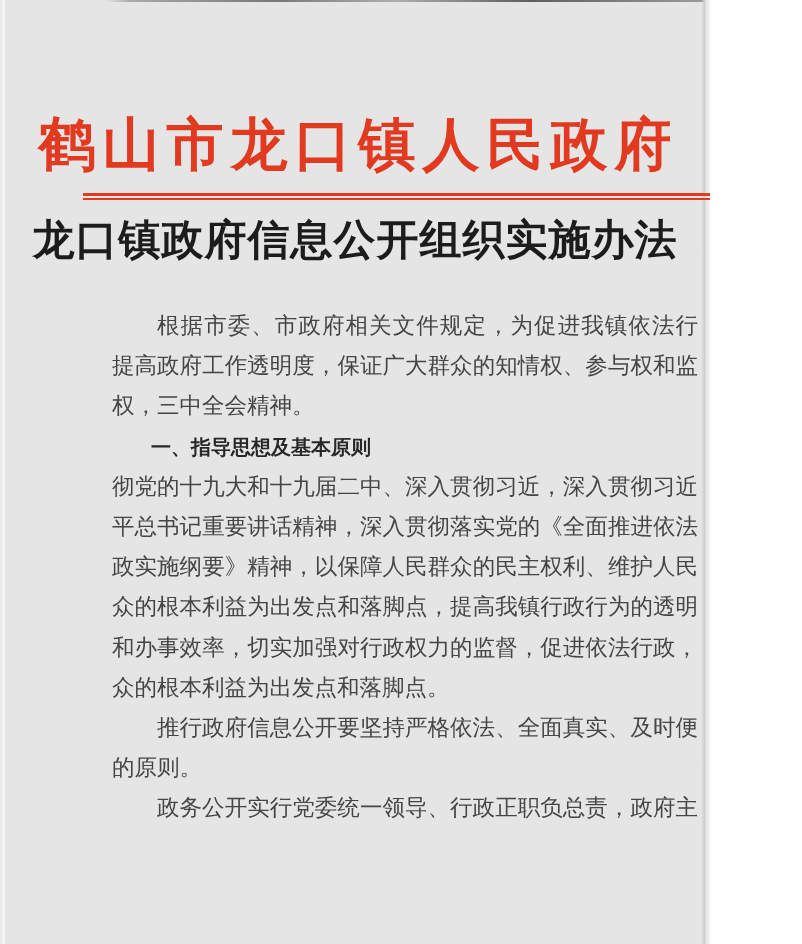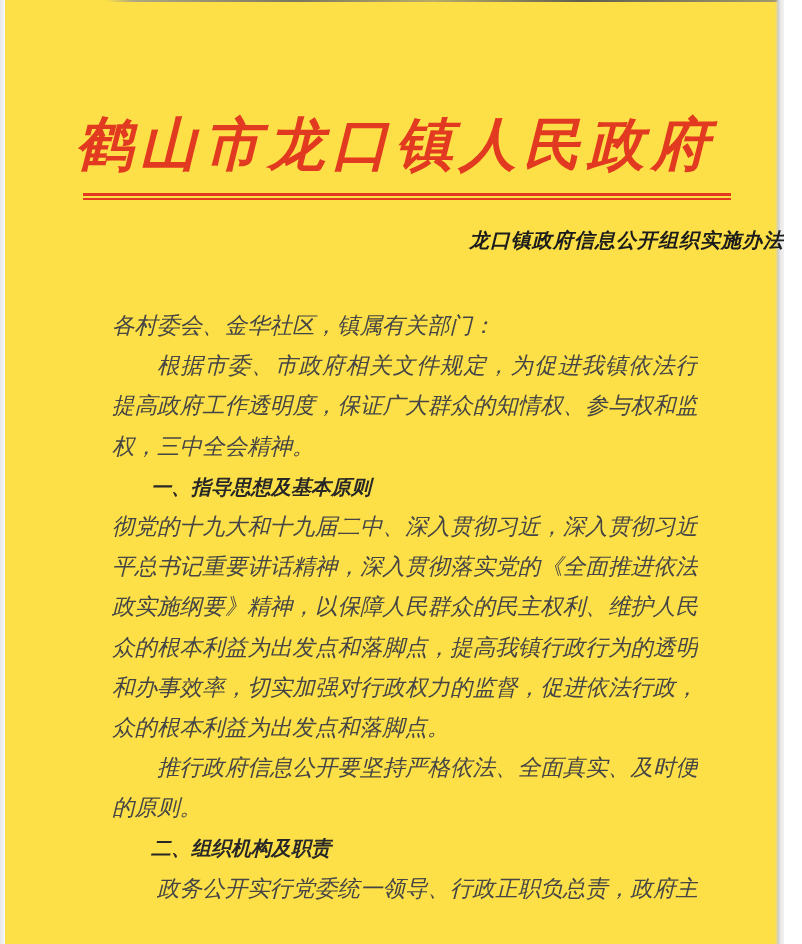--- a/index.html
+++ b/index.html
@@ -2,26 +2,25 @@
 <html style="--accent: #e23a20;"><head>
 <meta charset="utf-8">
 <style>
   html, body {
     margin: 0;
     padding: 0;
     background: #ffffff;
   }
   .page {
     position: relative;
-    width: 784px;
+    width: 710px;
     height: 944px;
-    background: #fde047;
+    background: #e5e5e5;
     overflow: hidden;
     font-family: "Liberation Serif", "DejaVu Serif", serif;
-    font-style: italic;
   }
   
   .scan-edge-top {
     position: absolute;
     top: 0; left: 106px; right: 0;
     height: 2px;
     background: linear-gradient(90deg,
       rgba(160,160,160,0) 0%,
       rgba(150,150,150,0.75) 4%,
       rgba(100,100,100,0.85) 28%,
@@ -66,23 +65,23 @@
     height: 2px;
     border-top: 3px solid var(--accent, #e23a20);
     border-bottom: 2px solid var(--accent, #e23a20);
   }
   
   .doc-title {
     position: absolute;
     top: 220px; left: 0;
     width: 100%;
     margin: 0;
-    text-align: right;
+    text-align: center;
     font-weight: 700;
-    font-size: 20px;
+    font-size: 42px;
     line-height: 40px;
     letter-spacing: 1px;
     color: #1c1c1c;
     white-space: nowrap;
   }
   
   .body-text {
     position: absolute;
     left: 112px; top: 306px;
     width: 586px;
@@ -117,29 +116,27 @@
   <div class="scan-edge-left"></div>
   <div class="scan-edge-right"></div>
 
   <div class="header-title">鹤山市龙口镇人民政府</div>
 
   <div class="red-rule"></div>
 
   <h1 class="doc-title">龙口镇政府信息公开组织实施办法</h1>
 
   <div class="body-text">
-      <div class="line salutation">各村委会、金华社区，镇属有关部门：</div>
       <div class="line paragraph indent fill">根据市委、市政府相关文件规定，为促进我镇依法行政，</div>
       <div class="line paragraph fill">提高政府工作透明度，保证广大群众的知情权、参与权和监督</div>
       <div class="line paragraph">权，三中全会精神。</div>
       <div class="line heading">一、指导思想及基本原则</div>
       <div class="line paragraph fill">彻党的十九大和十九届二中、深入贯彻习近，深入贯彻习近</div>
       <div class="line paragraph fill">平总书记重要讲话精神，深入贯彻落实党的《全面推进依法行</div>
       <div class="line paragraph fill">政实施纲要》精神，以保障人民群众的民主权利、维护人民群</div>
       <div class="line paragraph fill">众的根本利益为出发点和落脚点，提高我镇行政行为的透明度</div>
       <div class="line paragraph fill">和办事效率，切实加强对行政权力的监督，促进依法行政，更</div>
       <div class="line paragraph">众的根本利益为出发点和落脚点。</div>
       <div class="line paragraph indent fill">推行政府信息公开要坚持严格依法、全面真实、及时便民</div>
       <div class="line paragraph">的原则。</div>
-      <div class="line heading">二、组织机构及职责</div>
       <div class="line paragraph indent fill">政务公开实行党委统一领导、行政正职负总责，政府主抓，</div>
     </div>
 </div>
 
 </body></html>

